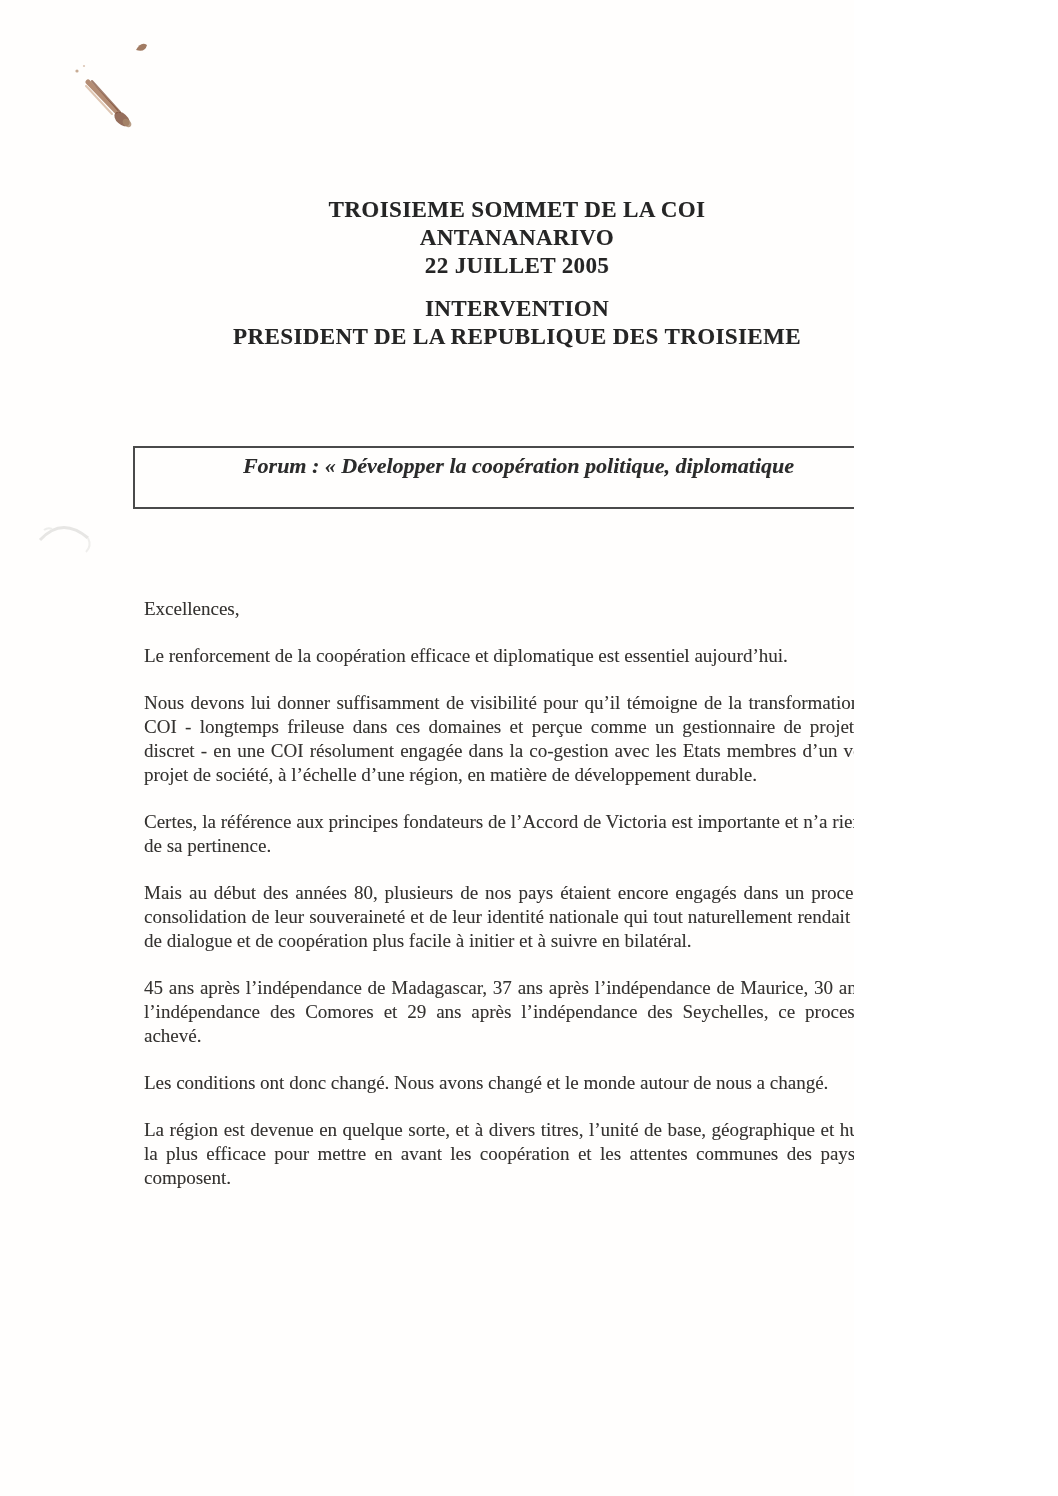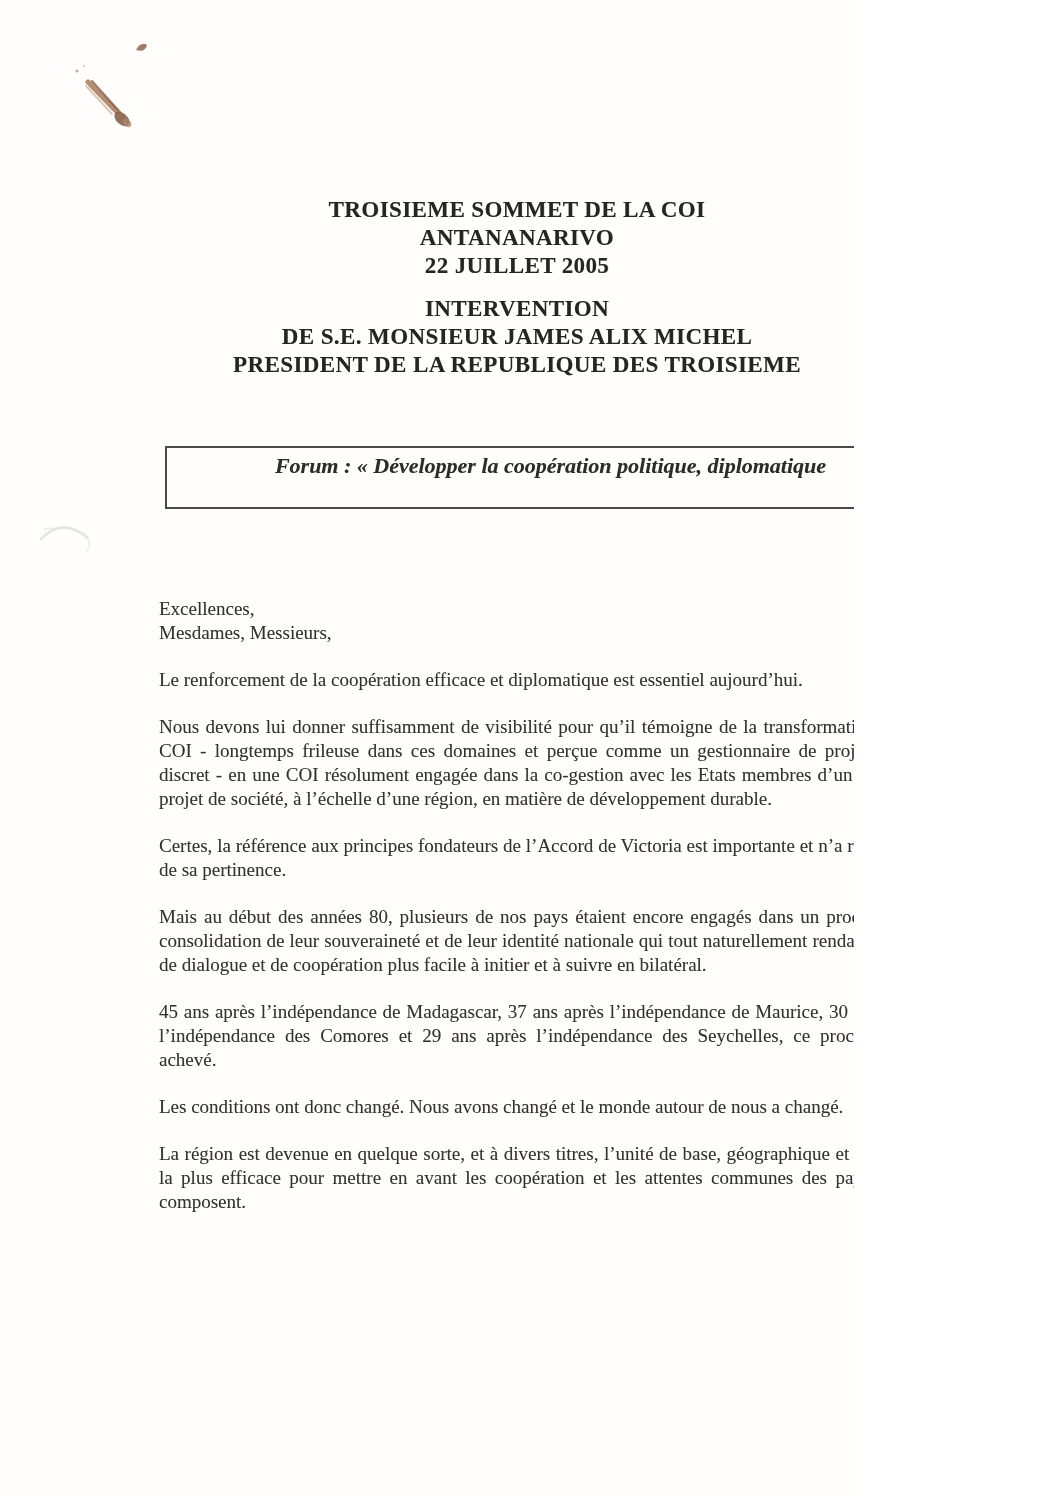--- a/index.html
+++ b/index.html
@@ -41,33 +41,31 @@
     box-sizing: border-box;
     border: 2px solid #4a4a4a;
     text-align: center;
     font-weight: bold;
     font-style: italic;
     font-size: 22px;
     line-height: 27px;
     padding-top: 4px;
     color: #2b2b2b;
     text-shadow: 0.3px 0.3px 0 rgba(50,50,50,0.3);
-    margin-left: 32px;
   }
   
   .doc-body {
     position: absolute;
     left: 144px;
     top: 597px;
     width: 766px;
     font-size: 19px;
     line-height: 24px;
     color: #343230;
     text-shadow: 0.2px 0.2px 0 rgba(70,65,60,0.3);
-    margin-left: 15px;
   }
   .doc-body .salutation div { text-align: left; }
   .doc-body p {
     margin: 23px 0 0 0;
     text-align: justify;
   }
   .page-number {
     position: absolute;
     left: 880px;
     top: 1326px;
@@ -98,32 +96,30 @@
   </svg>
 
   <header class="doc-header block1">
     <div>TROISIEME SOMMET DE LA COI</div>
     <div>ANTANANARIVO</div>
     <div>22 JUILLET 2005</div>
   </header>
 
   <header class="doc-header block2">
     <div>INTERVENTION</div>
-    <div>DE S.E. MONSIEUR JAMES ALIX MICHEL</div>
     <div>PRESIDENT DE LA REPUBLIQUE DES TROISIEME</div>
   </header>
 
   <div class="forum-box">
     <div>Forum : «  Développer la coopération politique, diplomatique</div>
   </div>
 
   <main class="doc-body">
     <div class="salutation">
       <div>Excellences,</div>
-      <div>Mesdames, Messieurs,</div>
     </div>
     <p>Le renforcement de la coopération efficace et diplomatique est essentiel aujourd’hui.</p>
     <p>Nous devons lui donner suffisamment de visibilité pour qu’il témoigne de la transformation d’une COI - longtemps frileuse dans ces domaines et perçue comme un gestionnaire de projets assez discret - en une COI résolument engagée dans la co-gestion avec les Etats membres d’un véritable projet de société, à l’échelle d’une région, en matière de développement durable.</p>
     <p>Certes, la référence aux principes fondateurs de l’Accord de Victoria est importante et n’a rien perdu de sa pertinence.</p>
     <p>Mais au début des années 80, plusieurs de nos pays étaient encore engagés dans un processus de consolidation de leur souveraineté et de leur identité nationale qui tout naturellement rendait ce type de dialogue et de coopération plus facile à initier et à suivre en bilatéral.</p>
     <p>45 ans après l’indépendance de Madagascar, 37 ans après l’indépendance de Maurice, 30 ans après l’indépendance des Comores et 29 ans après l’indépendance des Seychelles, ce processus est achevé.</p>
     <p>Les conditions ont donc changé. Nous avons changé et le monde autour de nous a changé.</p>
     <p>La région est devenue en quelque sorte, et à divers titres, l’unité de base, géographique et humaine, la plus efficace pour mettre en avant les coopération et les attentes communes des pays qui la composent.</p>
   </main>
 

